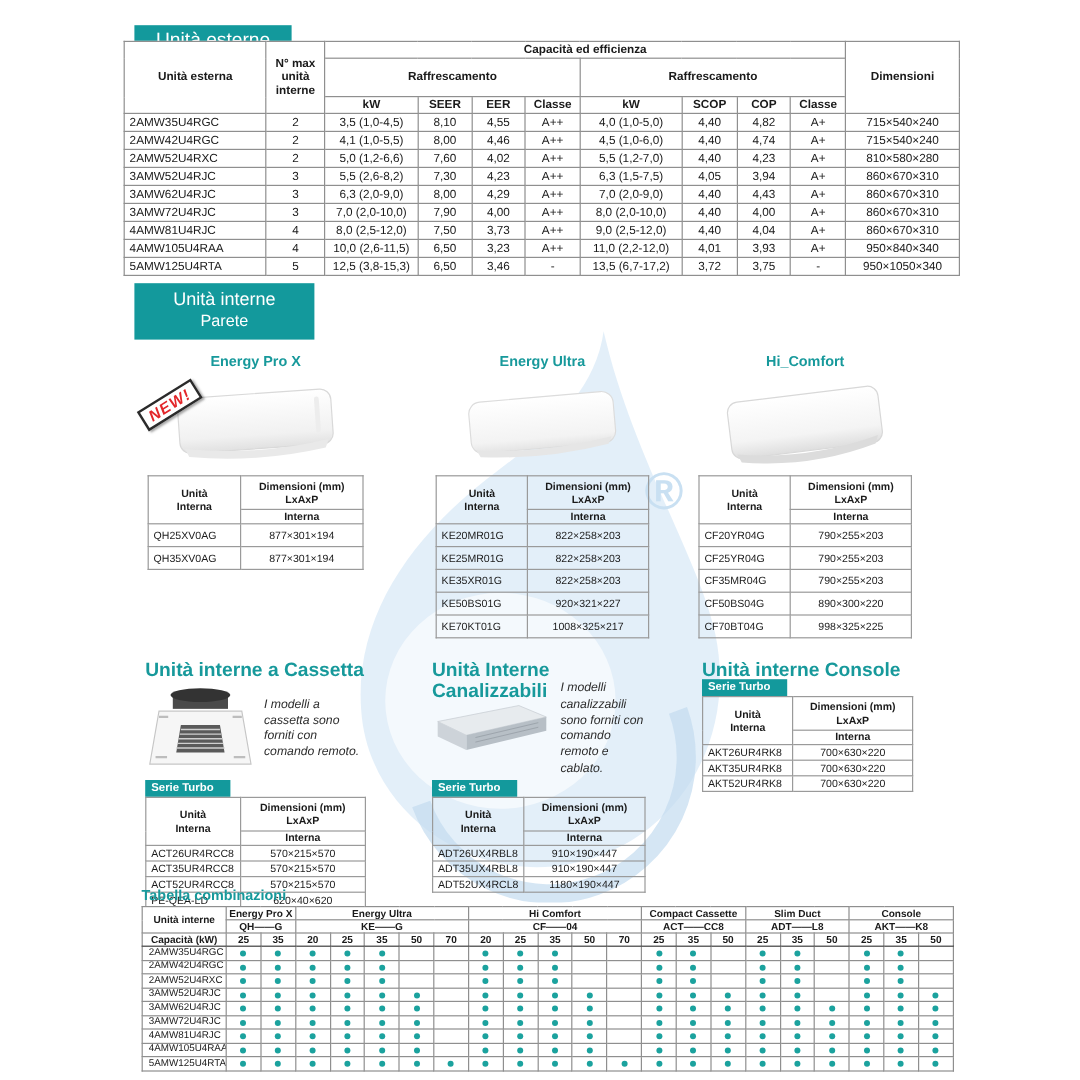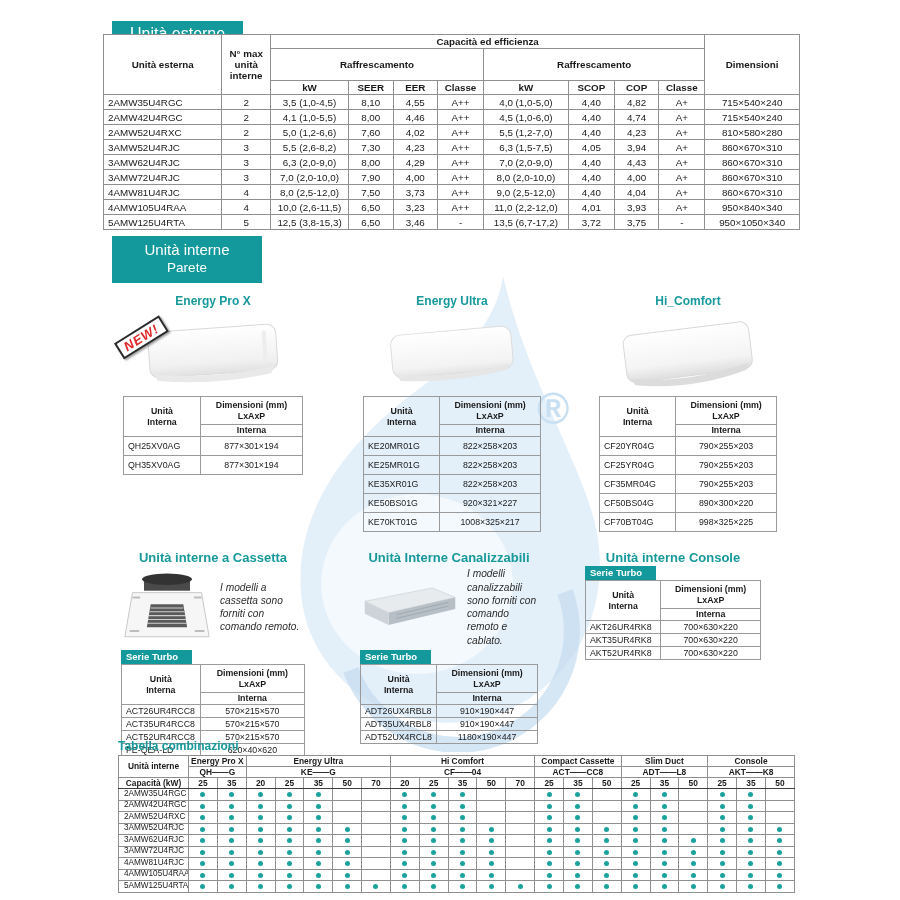--- a/index.html
+++ b/index.html
@@ -37,21 +37,21 @@
   table.dim-table th,table.dim-table td{border:1px solid #9a9a9a;text-align:center;padding:0 2px;overflow:hidden;}
   table.dim-table th{font-weight:bold;line-height:1.2;}
   table.dim-table thead tr:nth-child(1){height:28px;}
   table.dim-table thead tr:nth-child(2){height:12px;}
   table.dim-table.tall tbody tr{height:19px;}
   table.dim-table.short tbody tr{height:13px;}
   table.dim-table td.mod{text-align:left;padding-left:4px;}
 
   
   .spec-block{position:absolute;top:550px;}
-  .stitle{font-size:13px;font-weight:bold;color:#17999b;text-align:center;height:14px;margin-bottom:2px;}
+  .stitle{font-size:16px;font-weight:bold;color:#17999b;height:14px;margin-bottom:2px;}
   .srow{height:82px;display:flex;align-items:center;gap:7px;}
   .sdesc{font-size:10.2px;font-style:italic;color:#2c2c2c;line-height:1.3;flex:1;}
   .serie-bar{display:block;width:fit-content;background:#13999c;color:#fff;font-size:9.5px;font-weight:bold;padding:1px 14px 2px 5px;margin:2px 0 0 0;}
 
   
   #combo-title{left:118px;top:739px;font-size:12px;}
   #combo-wrap{left:118px;top:755px;width:677px;}
   table.combo{width:100%;border-collapse:collapse;table-layout:fixed;font-size:8.4px;background:#fff;border:1.5px solid #3f3f3f;}
   table.combo th,table.combo td{border:1px solid #8f8f8f;text-align:center;padding:0 1px;overflow:hidden;line-height:1.05;}
   table.combo th{font-weight:bold;}
@@ -348,21 +348,21 @@
             </tr>
             <tr>
               <td class="mod">KE70KT01G</td>
               <td>1008×325×217</td>
             </tr>
           </tbody>
         </table>
       </div>
   </div>
 
-  <div class="wall-block overlay" style="left:582px;width:178px;margin-left:17px;">
+  <div class="wall-block overlay" style="left:582px;width:178px;">
     <div class="ptitle">Hi_Comfort</div>
     <div class="media">
       <svg width="150" height="80" viewBox="0 0 152 80">
         <defs>
             <linearGradient id="gw3" x1="0" y1="0" x2="0" y2="1">
               <stop offset="0" stop-color="#ffffff"></stop>
               <stop offset="0.7" stop-color="#f4f4f4"></stop>
               <stop offset="1" stop-color="#dedede"></stop>
             </linearGradient>
           </defs>

